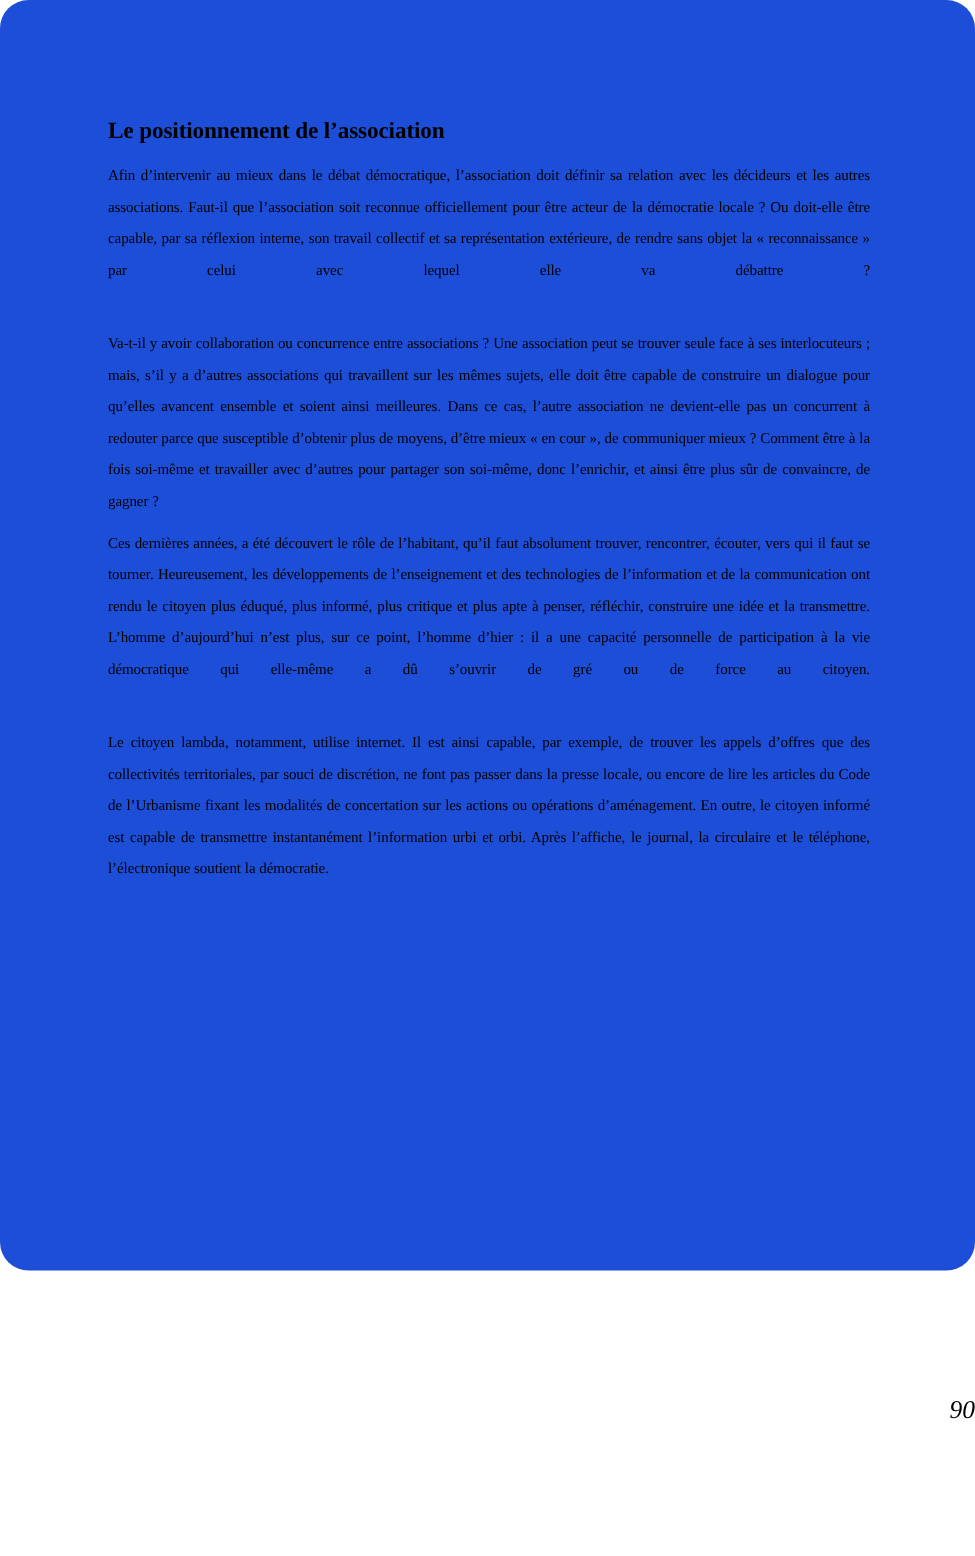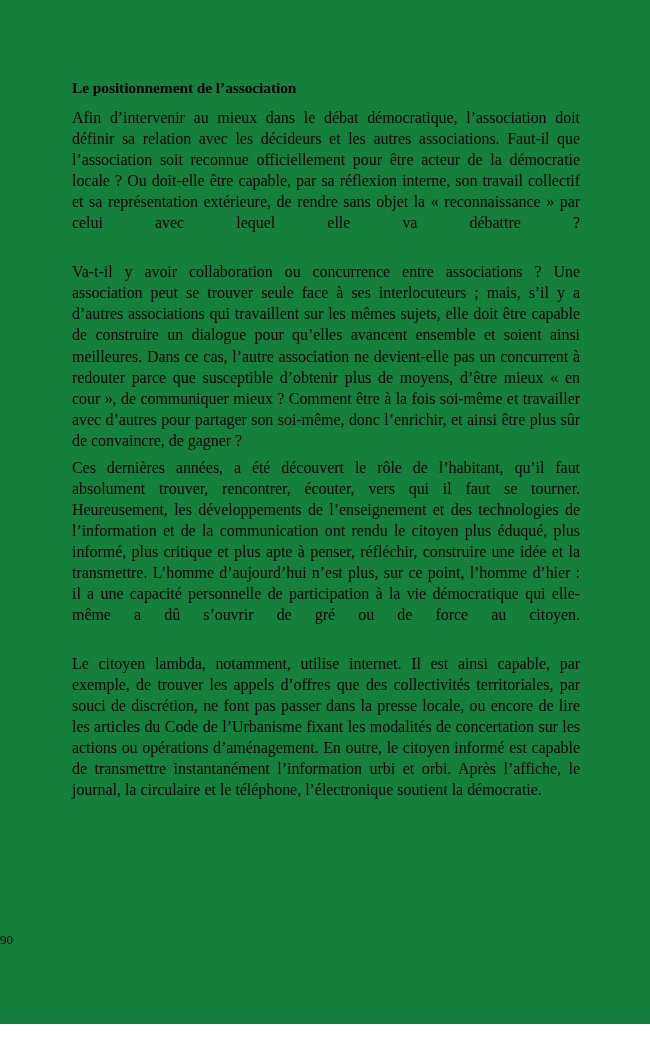--- a/index.html
+++ b/index.html
@@ -16,22 +16,23 @@
     font-family: "Liberation Serif", "DejaVu Serif", serif;
     color: #000000;
     -webkit-font-smoothing: antialiased;
   }
 
   .page {
     position: absolute;
     left: 0;
     top: 0;
     width: 650px;
-    height: 1024px;
-    background: #15803d;
+    height: 847px;
+    background: #1d4ed8;
+    border-radius: 19px;
   }
 
   .content {
     position: absolute;
     left: 72px;
     top: 78px;
     width: 508px;
   }
 
   h2.section-heading {
@@ -43,21 +44,21 @@
     letter-spacing: -0.1px;
     text-align: left;
   }
 
   h2.section-heading.second {
     margin-top: 15px;
     margin-bottom: 10px;
   }
 
   p.body-par {
-    font-size: 16px;
+    font-size: 10px;
     line-height: 21.05px;
     margin: 0 0 7px 0;
     text-align: justify;
     text-justify: inter-word;
     letter-spacing: -0.05px;
     word-spacing: 0.1px;
     hyphens: none;
   }
 
   p.body-par.tight {
@@ -72,24 +73,25 @@
   }
   p.body-par.last-ragged::after {
     content: none;
   }
 
   .page-number {
     position: absolute;
     left: 0;
     top: 930px;
     width: 650px;
-    text-align: left;
-    font-size: 13px;
+    text-align: right;
+    font-size: 17px;
     line-height: 20px;
     font-family: "Liberation Serif", "DejaVu Serif", serif;
+    font-style: italic;
   }
 </style>
 </head>
 <body>
 
 <div class="page">
 
   <div class="content">
 
     <h2 class="section-heading">Le positionnement de l’association</h2>

